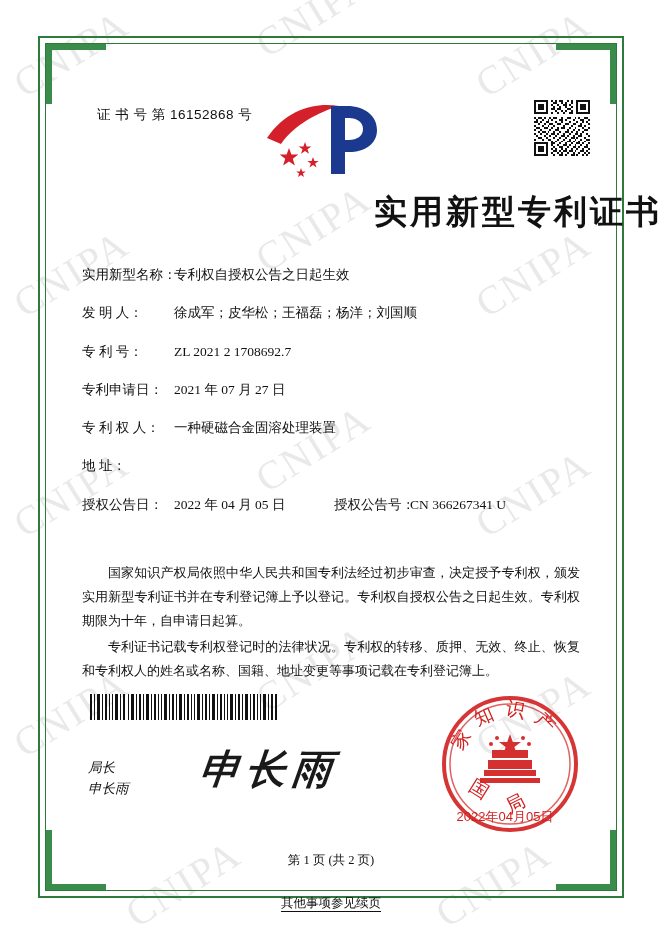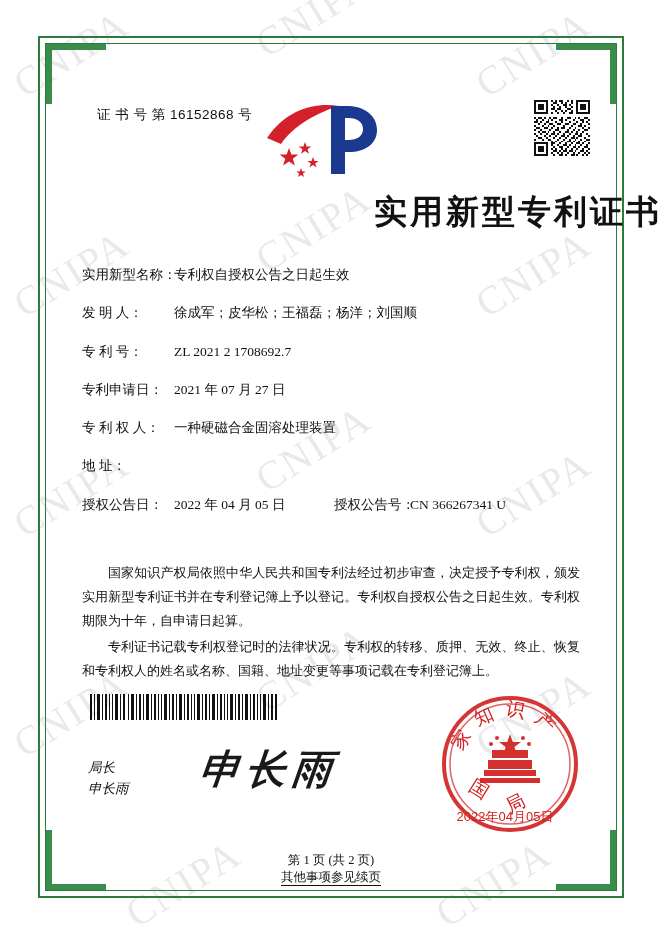--- a/index.html
+++ b/index.html
@@ -120,21 +120,21 @@
   }
   .seal-date{
     position:absolute;right:82px;top:808px;width:150px;text-align:center;
     color:#d21f1f;font-size:13px;font-family:Liberation Sans, sans-serif;
   }
   .page-num{
     position:absolute;left:0;right:0;top:852px;text-align:center;
     font-size:12.5px;color:#111;
   }
   .footer-note{
-    position:absolute;left:0;right:0;top:869px;text-align:center;
+    position:absolute;left:0;right:0;top:895px;text-align:center;
     font-size:12.5px;color:#111;
   }
   .footer-note span{
     border-bottom:1px solid #111;padding-bottom:1px;
   }
 </style>
 </head>
 <body>
 
 <div class="watermark" id="wm-layer">

